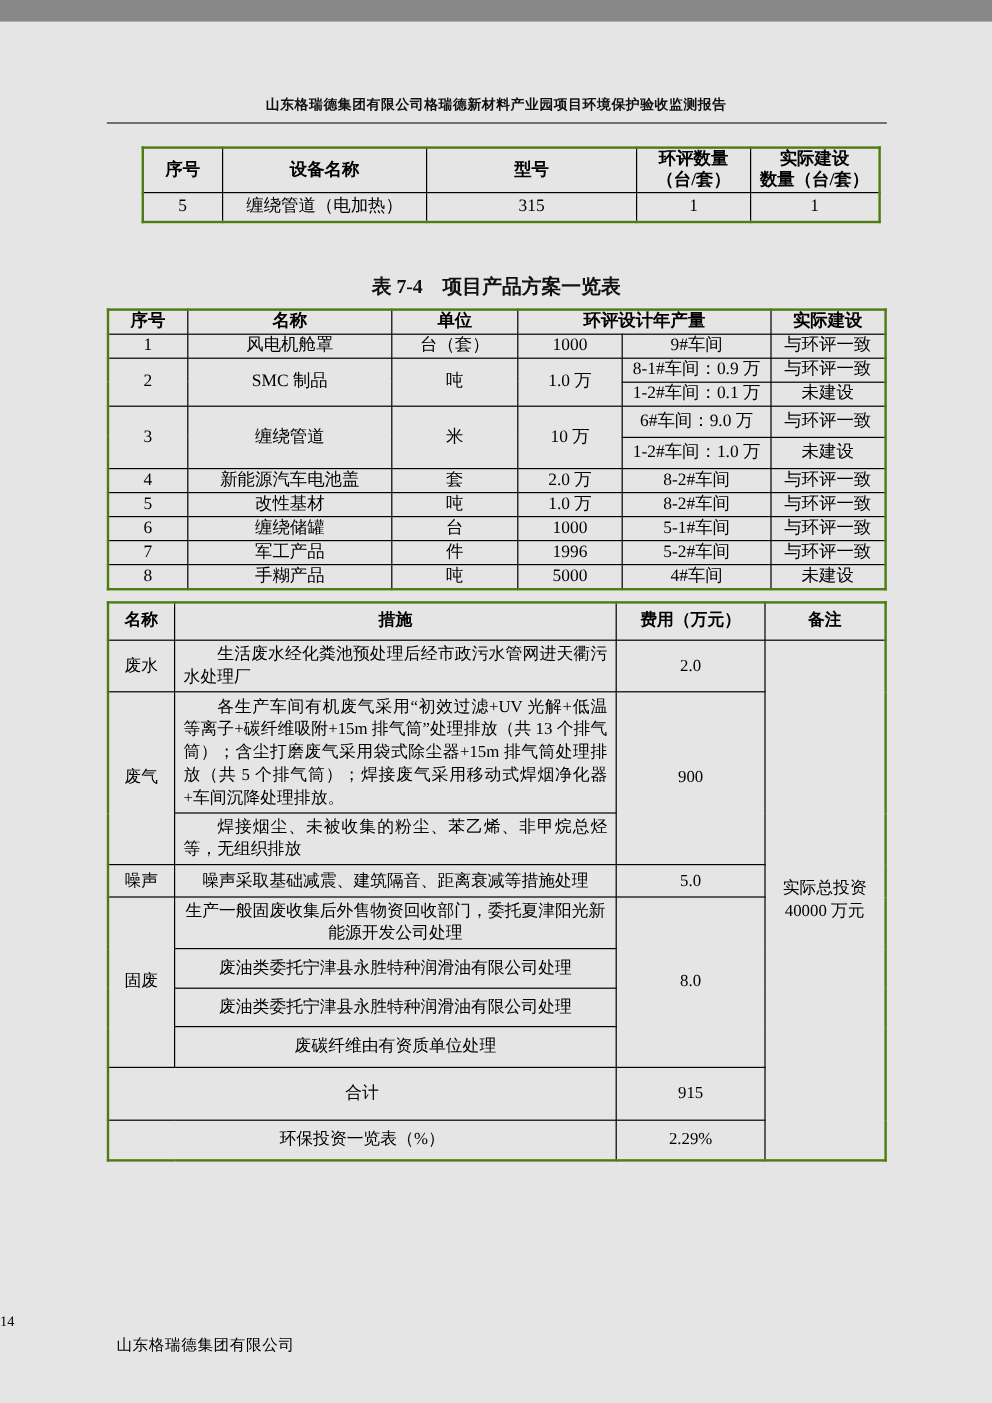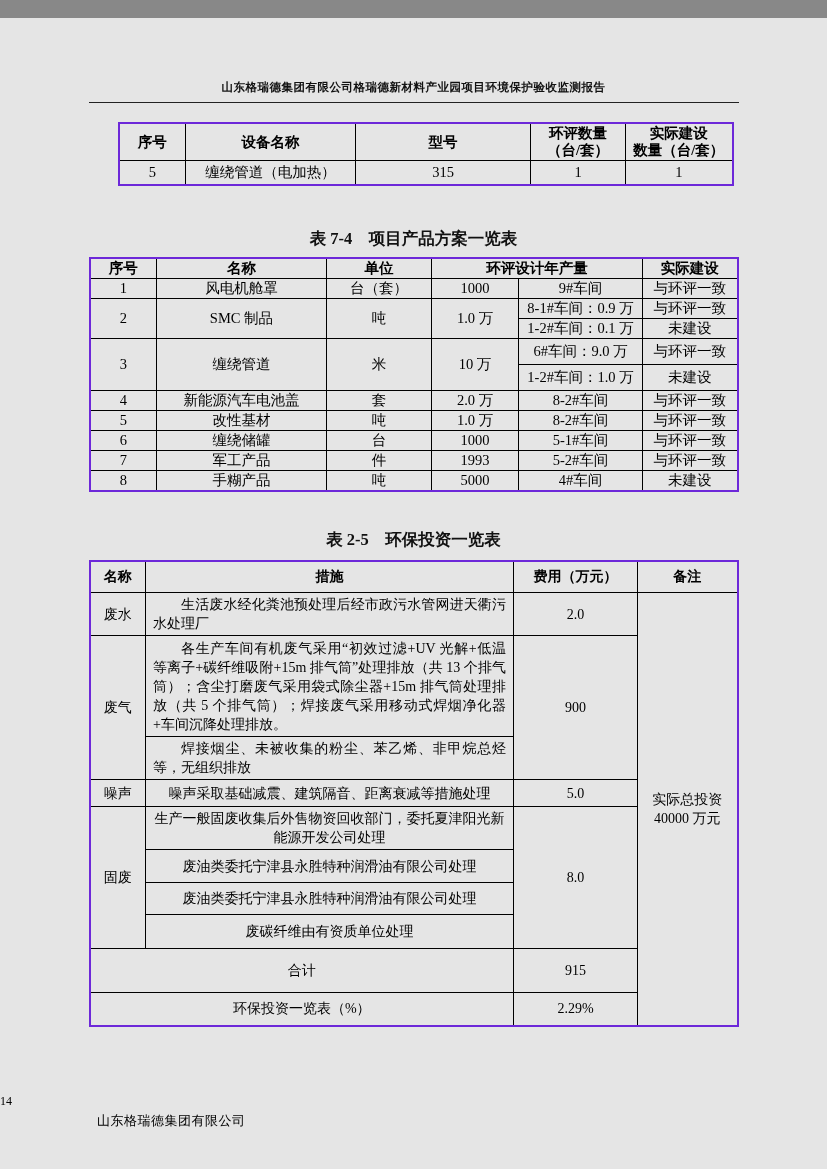--- a/index.html
+++ b/index.html
@@ -24,21 +24,21 @@
   }
   .header-rule{
     margin-top:7px;
     border-top:1.6px solid #222;
     height:0;
   }
   
   table{
     border-collapse:collapse;
     table-layout:fixed;
-    border:2px solid #6d28d9;
+    border:2px solid #4d7c0f;
   }
   td,th{
     border:1px solid #000;
     padding:1px 3px;
     text-align:center;
     vertical-align:middle;
     font-weight:normal;
     overflow:hidden;
   }
   th{font-weight:bold;}
@@ -223,36 +223,35 @@
         <td>缠绕储罐</td>
         <td>台</td>
         <td>1000</td>
         <td>5-1#车间</td>
         <td>与环评一致</td>
       </tr>
       <tr class="h20">
         <td>7</td>
         <td>军工产品</td>
         <td>件</td>
-        <td>1993</td>
+        <td>1996</td>
         <td>5-2#车间</td>
         <td>与环评一致</td>
       </tr>
       <tr class="h20">
         <td>8</td>
         <td>手糊产品</td>
         <td>吨</td>
         <td>5000</td>
         <td>4#车间</td>
         <td>未建设</td>
       </tr>
     </tbody>
       </table>
 
-    <div class="tbl-title t25">表 2-5　环保投资一览表</div>
 
     <table class="tbl-invest">
       <colgroup>
           <col style="width:56px">
           <col style="width:368px">
           <col style="width:124px">
           <col style="width:100px">
         </colgroup>
       <tbody>
           <tr class="r-head">

